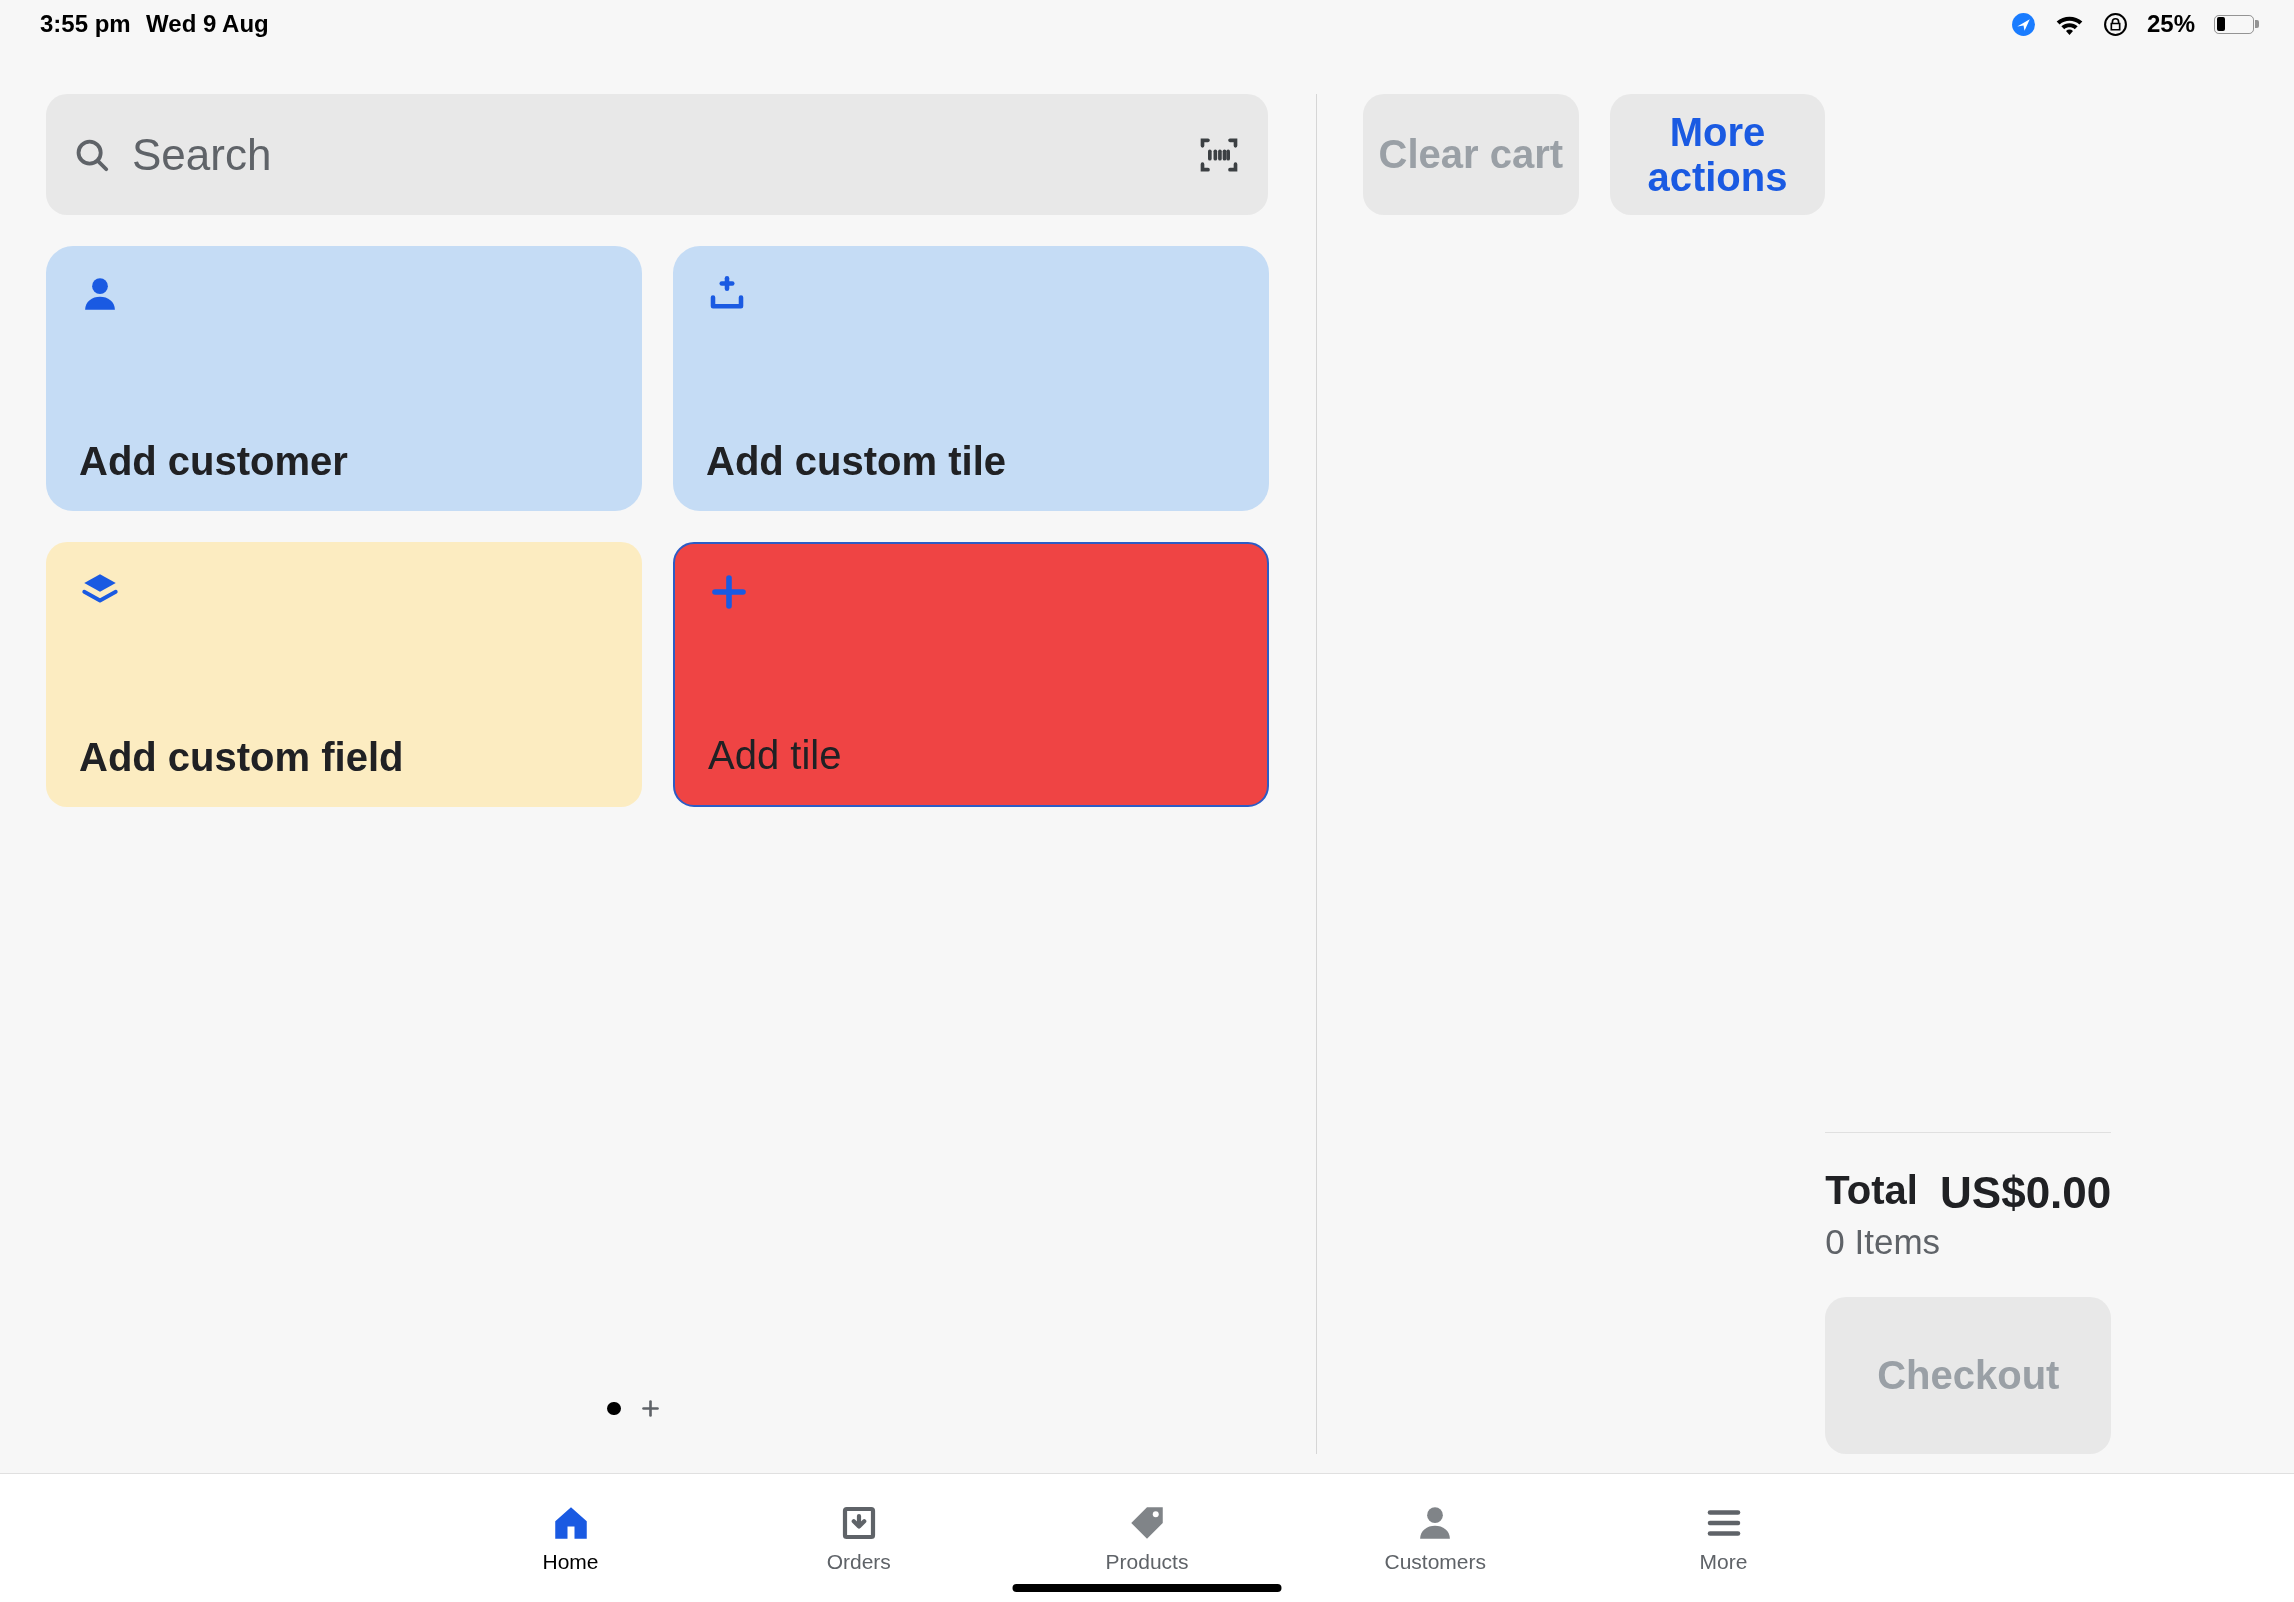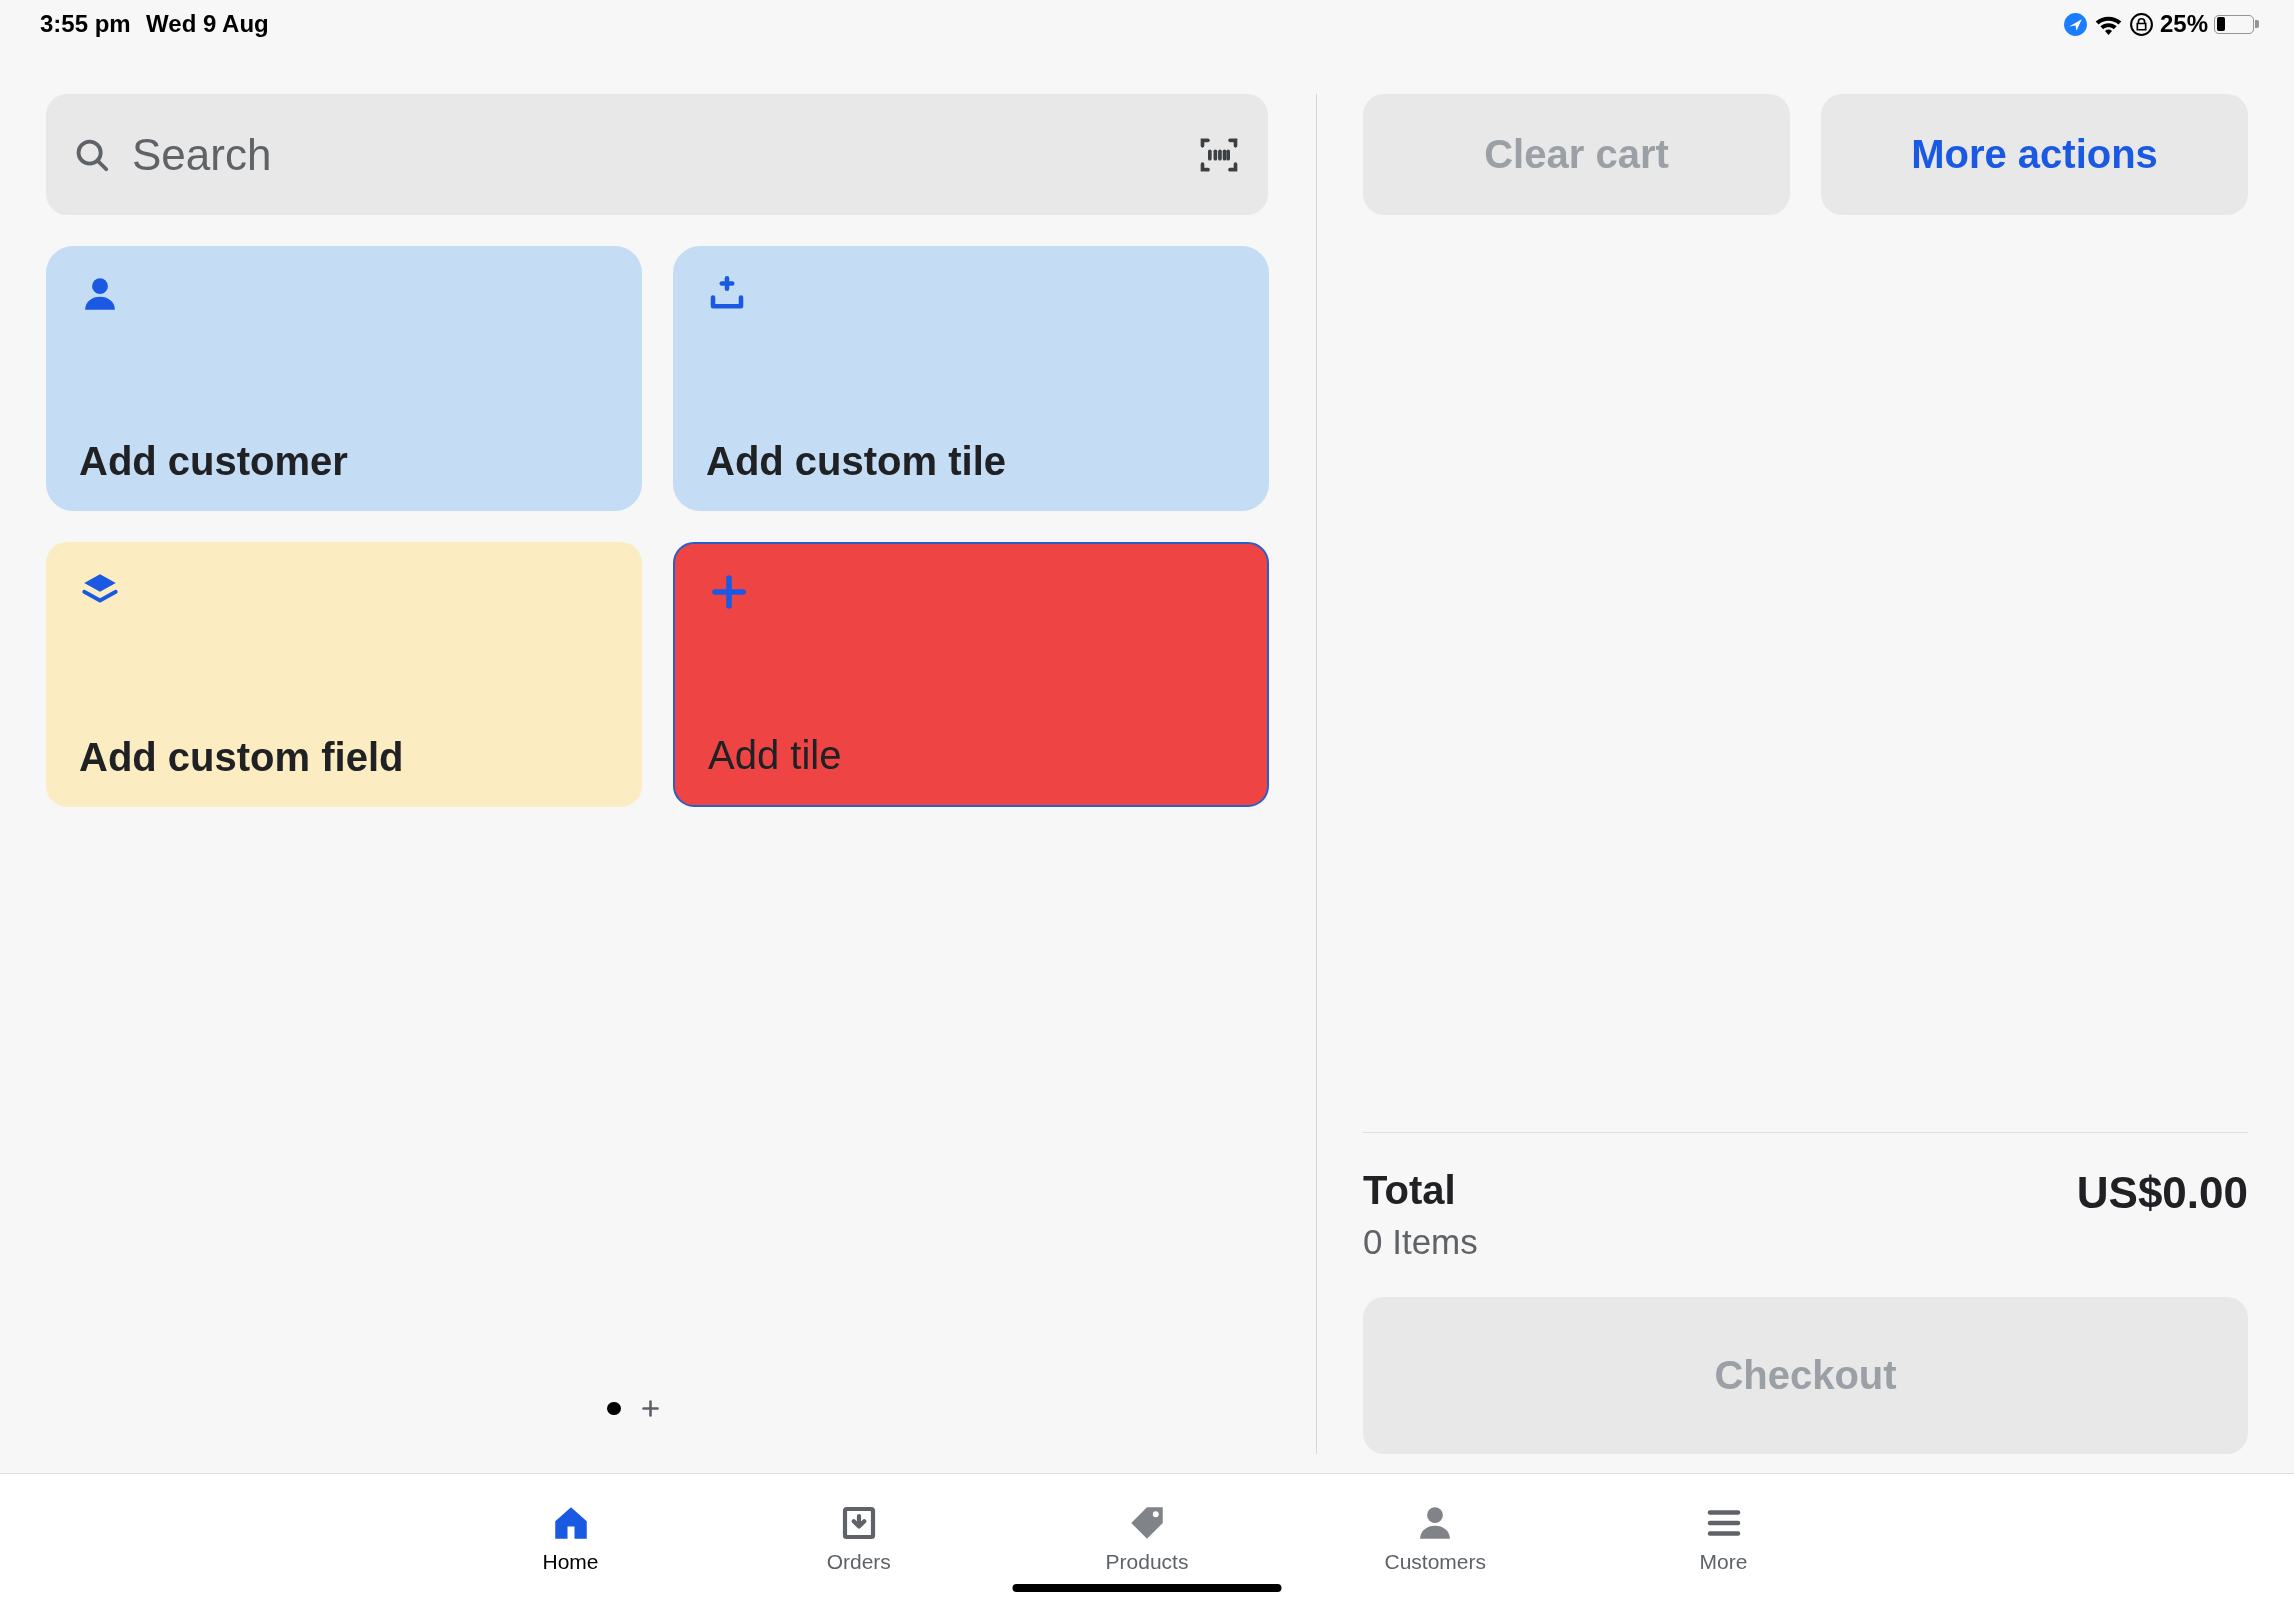--- a/index.html
+++ b/index.html
@@ -2,30 +2,30 @@
 <html><head>
   <meta charset="utf-8">
   <style>
     * { box-sizing: border-box; margin: 0; padding: 0; }
     html, body { width: 2294px; height: 1602px; font-family: -apple-system, BlinkMacSystemFont, "Segoe UI", Helvetica, Arial, sans-serif; }
     body { background: #f7f7f7; display: flex; flex-direction: column; }
 
     
     .status-bar { height: 48px; display: flex; align-items: center; justify-content: space-between; padding: 0 40px 0 40px; font-size: 24px; font-weight: 600; color: #000; }
     .status-left { display: flex; gap: 15.4px; align-items: center; font-weight: 600; }
-    .status-right { display: flex; gap: 6px; align-items: center; }
+    .status-right { display: flex; gap: 19px; align-items: center; }
     .battery-shell { width: 40px; height: 19px; border: 1.9px solid rgba(0,0,0,0.4); border-radius: 4.8px; position: relative; display: inline-flex; align-items: center; padding: 1.9px; }
     .battery-shell::after { content: ""; position: absolute; right: -5.8px; top: 4.8px; width: 3.8px; height: 7.7px; background: rgba(0,0,0,0.4); border-radius: 0 1.9px 1.9px 0; }
     .battery-fill { height: 100%; background: #000; border-radius: 1.9px; }
 
     
     .main { flex: 1; display: flex; min-height: 0; }
     .left-pane { width: 1316px; display: flex; flex-direction: column; padding: 46px 0 0 46px; position: relative; }
     .divider { width: 1px; background: #d6d6d6; margin-top: 46px; margin-bottom: 19px; }
-    .right-pane { flex: 1; display: flex; flex-direction: column; padding: 46px 46px 19px 46px; }
+    .right-pane { flex: 1; display: flex; flex-direction: row; padding: 46px 46px 19px 46px; }
 
     
     .search-bar { width: 1222px; height: 121px; background: #e8e8e8; border-radius: 21px; display: flex; align-items: center; padding: 0 27px; gap: 21px; }
     .search-input { flex: 1; border: none; background: transparent; font-size: 44px; color: #5f6368; outline: none; font-family: inherit; }
     .search-input::placeholder { color: #5f6368; }
 
     
     .tiles-grid { margin-top: 31px; width: 1222px; display: grid; grid-template-columns: repeat(2, 596px); grid-auto-rows: 265px; gap: 31px; }
     .tile { border-radius: 21px; padding: 27px 33px; display: flex; flex-direction: column; justify-content: space-between; cursor: pointer; }
     .tile-blue { background: #c5dcf5; border-radius: 27px; }

